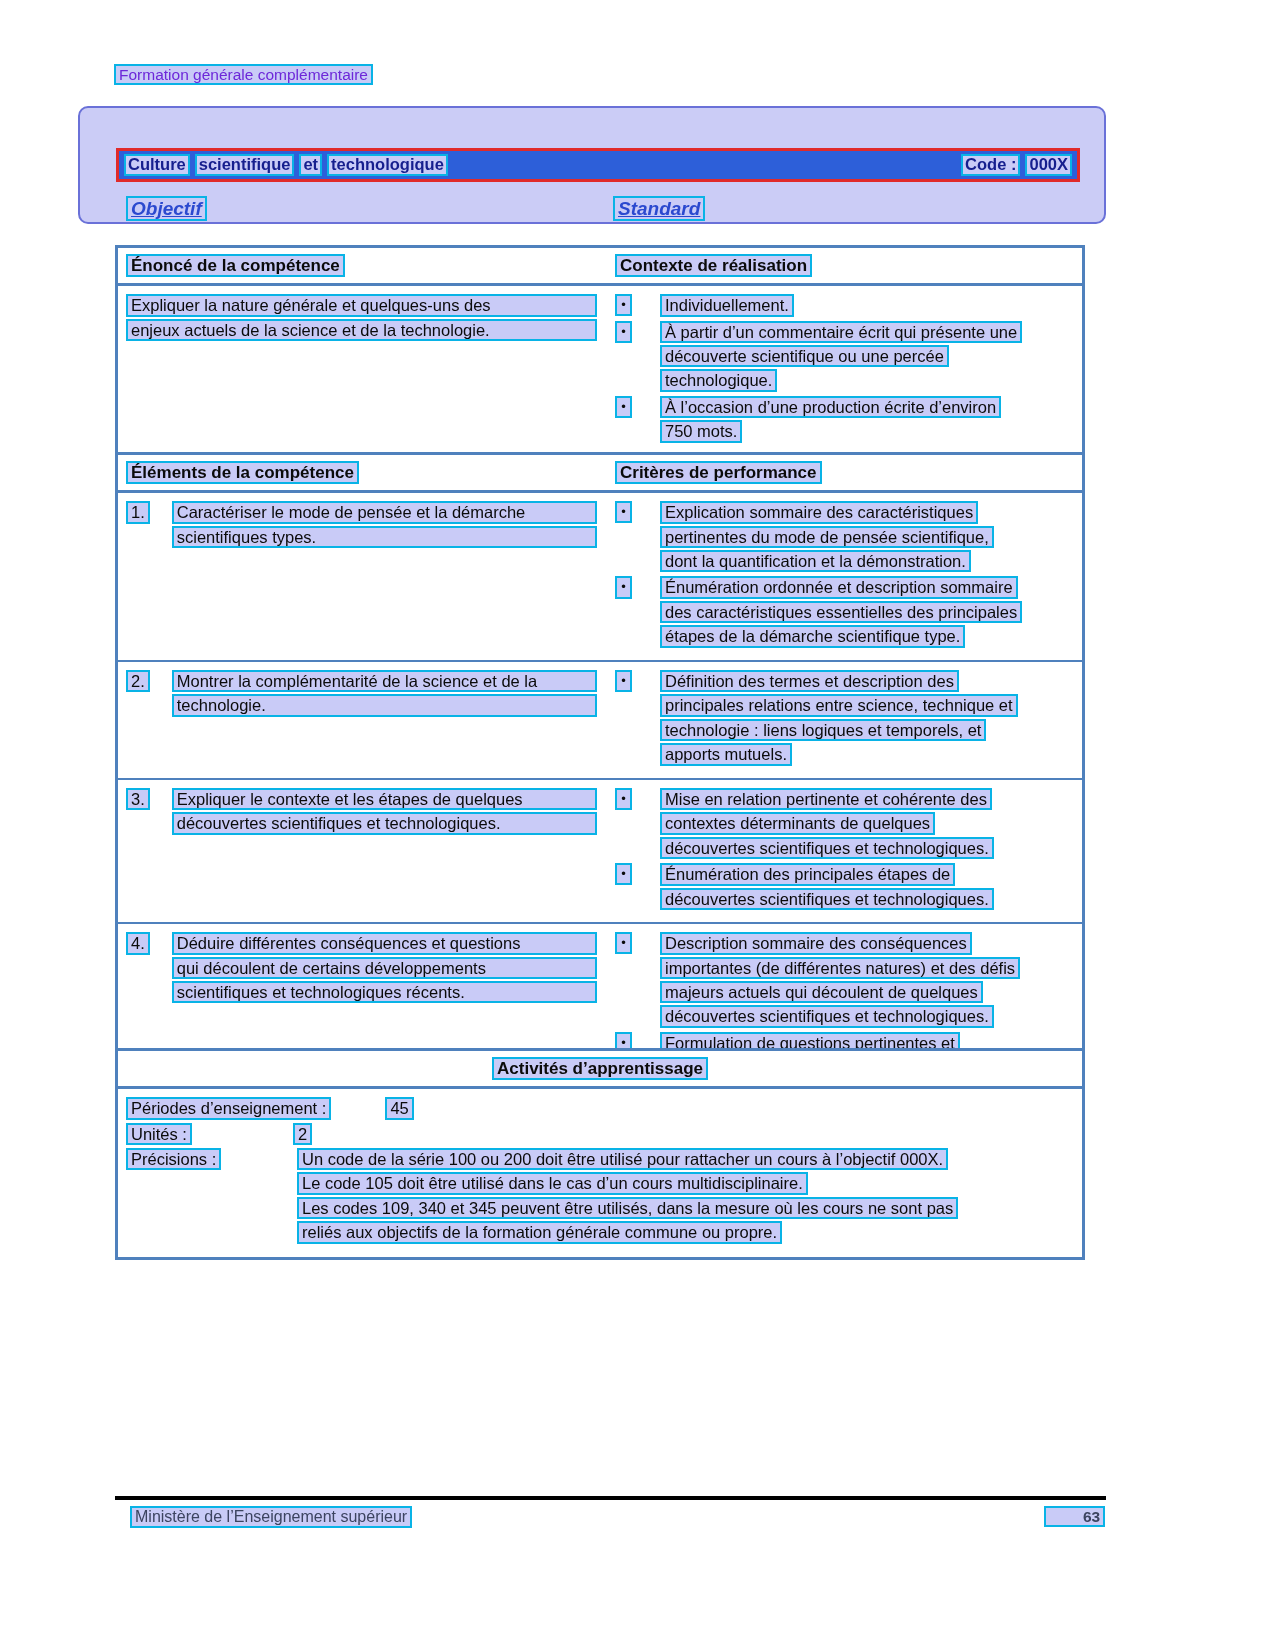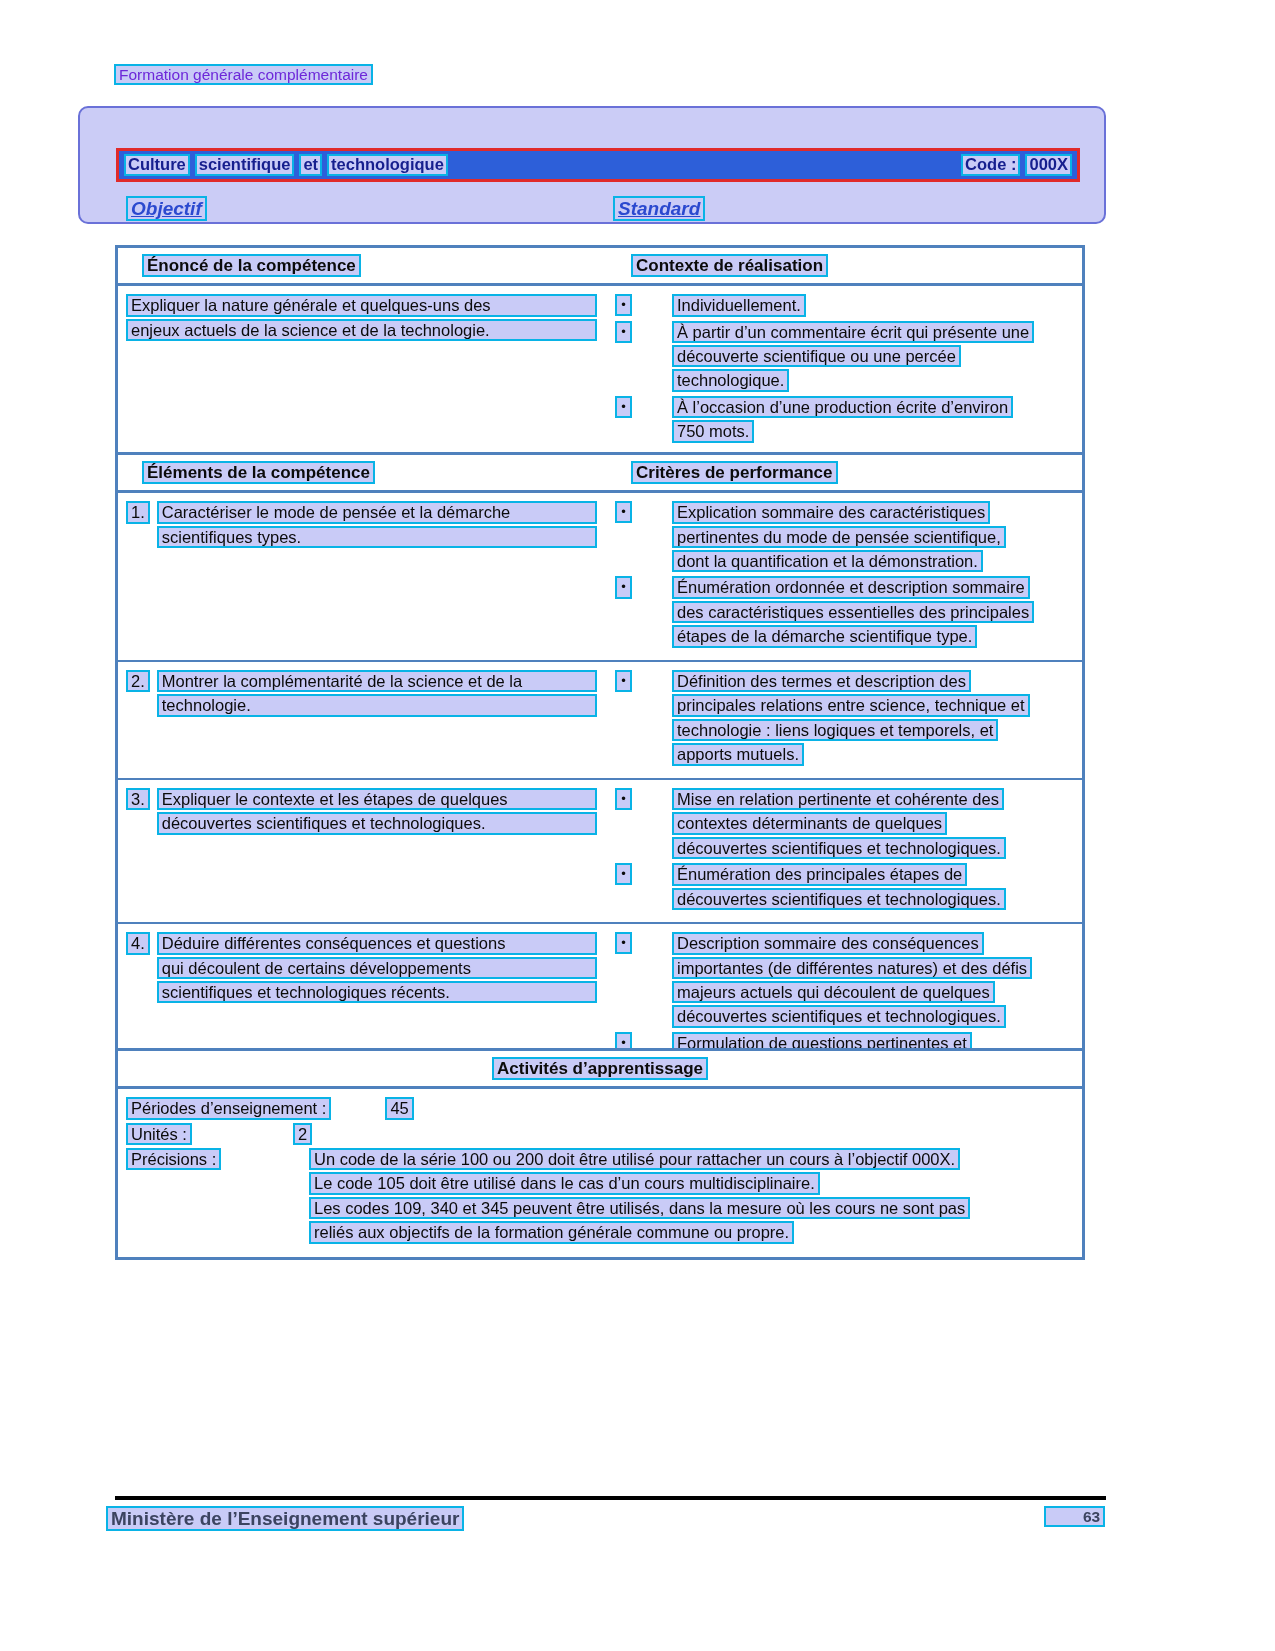--- a/index.html
+++ b/index.html
@@ -12,21 +12,21 @@
   }
 
   
   .hl {
     background: #c9cbf7;
     border: 2px solid #09b3e6;
     padding: 0 3px;
     line-height: 1.12;
     display: inline-block;
   }
-  .line  { display: table; margin: 0 0 2px 16px; }
+  .line  { display: table; margin: 0 0 2px 4px; }
   .full .line { display: block; margin: 0 0 2px 0; }
   .lines.fit { flex: 1; }
 
   .top-header { position: absolute; left: 114px; top: 64px; font-size: 15.5px; color: #6d28d9; }
 
   
   .band {
     position: absolute; left: 78px; top: 106px; width: 1028px; height: 118px;
     background: #cbccf6; border: 2px solid #6a71d8; border-radius: 10px;
   }
@@ -41,47 +41,47 @@
     position: absolute; top: 88px; font-size: 19px; font-weight: bold; font-style: italic;
     text-decoration: underline; color: #2b49cf;
   }
   .obj { left: 46px; }
   .std { left: 533px; }
 
   
   .tbl { position: absolute; left: 115px; width: 970px; background: #fff; border: 3px solid #4f81bd; }
   .t1 { top: 245px; }
   .t2 { top: 452px; }
-  .tbl-head { display: flex; border-bottom: 3px solid #4f81bd; padding: 6px 24px; }
+  .tbl-head { display: flex; border-bottom: 3px solid #4f81bd; padding: 6px 8px; }
   .h-left { width: 489px; }
   .h-right { flex: 1; }
   .h-title { font-weight: bold; font-size: 17px; }
   .tbl-row { display: flex; padding: 8px; }
   .tbl-row + .tbl-row { border-top: 2px solid #4f81bd; }
   .cell-left { width: 489px; padding-right: 18px; }
   .cell-right { flex: 1; }
   .numbered { display: flex; }
   .num { margin-right: 7px; align-self: flex-start; }
-  .numbered .lines { flex: 1; }
+  .numbered .lines { flex: 1; margin-left: 15px; }
   .bullet-group { display: flex; align-items: flex-start; margin-bottom: 2px; }
   .marker { width: 17px; text-align: center; font-size: 13px; line-height: 1.4; padding: 0; margin-right: 24px; }
   .r-t1 { min-height: 146px; }
   .r1 { min-height: 146px; } .r2 { min-height: 96px; } .r3 { min-height: 118px; } .r4 { min-height: 170px; }
 
   
   .act { position: absolute; left: 115px; top: 1048px; width: 970px; border: 3px solid #4f81bd; background: #fff; }
   .act-head { padding: 6px 0; border-bottom: 3px solid #4f81bd; text-align: center; }
   .act-body { padding: 8px; }
   .act-row { display: flex; margin-bottom: 3px; align-items: flex-start; gap: 40px; }
   .lbl-col { width: 127px; }
   .val { margin-left: 14px; }
 
   
   .footer-line { position: absolute; left: 115px; top: 1496px; width: 991px; height: 4px; background: #000; }
-  .footer-left { position: absolute; left: 106px; top: 1506px; font-size: 19px; font-weight: bold; color: #3c4460; }
+  .footer-left { position: absolute; left: 130px; top: 1506px; font-size: 16px; font-weight: normal; color: #3c4460; }
   .footer-page { position: absolute; left: 1044px; top: 1506px; font-size: 15.5px; font-weight: bold; color: #3c4460; padding-left: 37px; }
 </style>
 </head>
 <body>
 
 <div class="page">
 
   <span class="hl top-header">Formation générale complémentaire</span>
 
   <div class="band">

